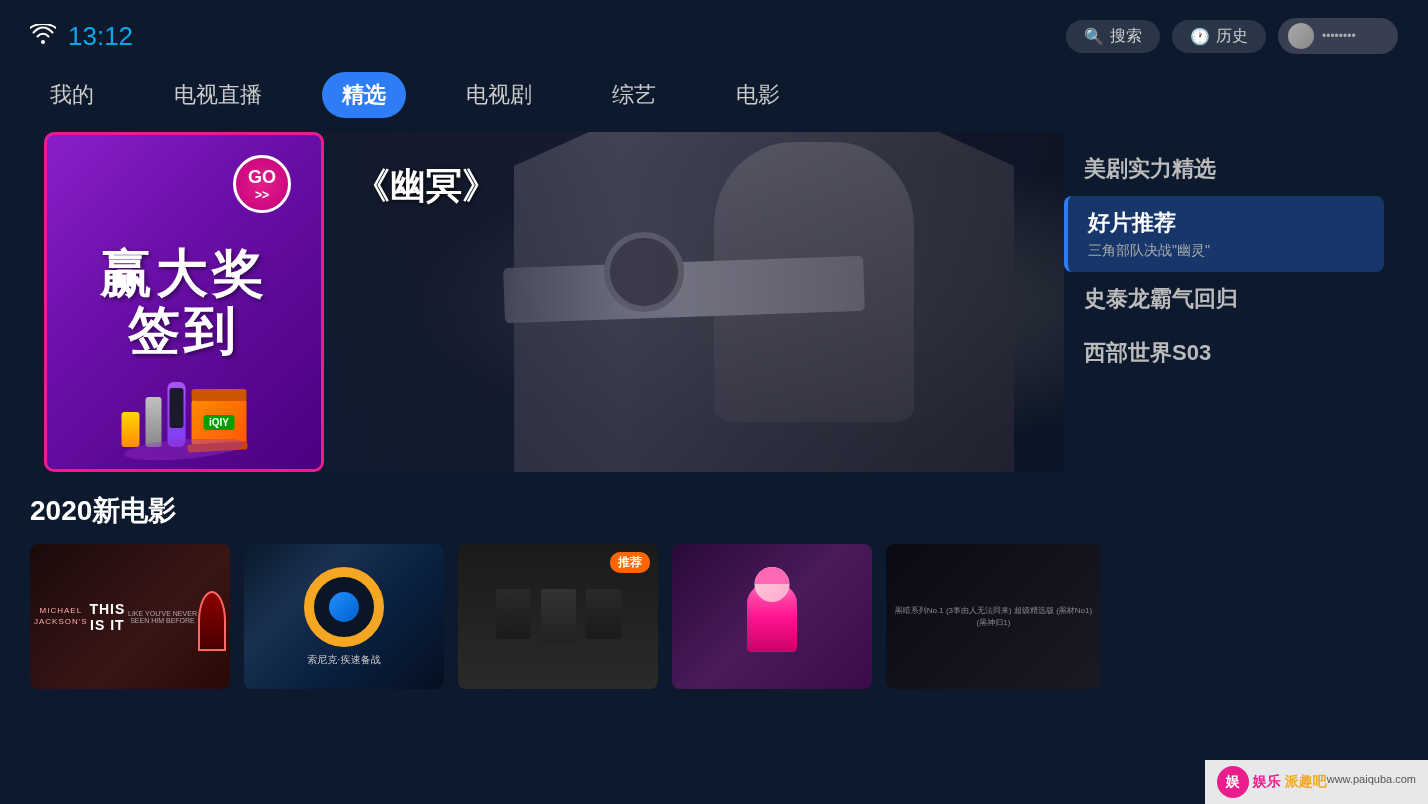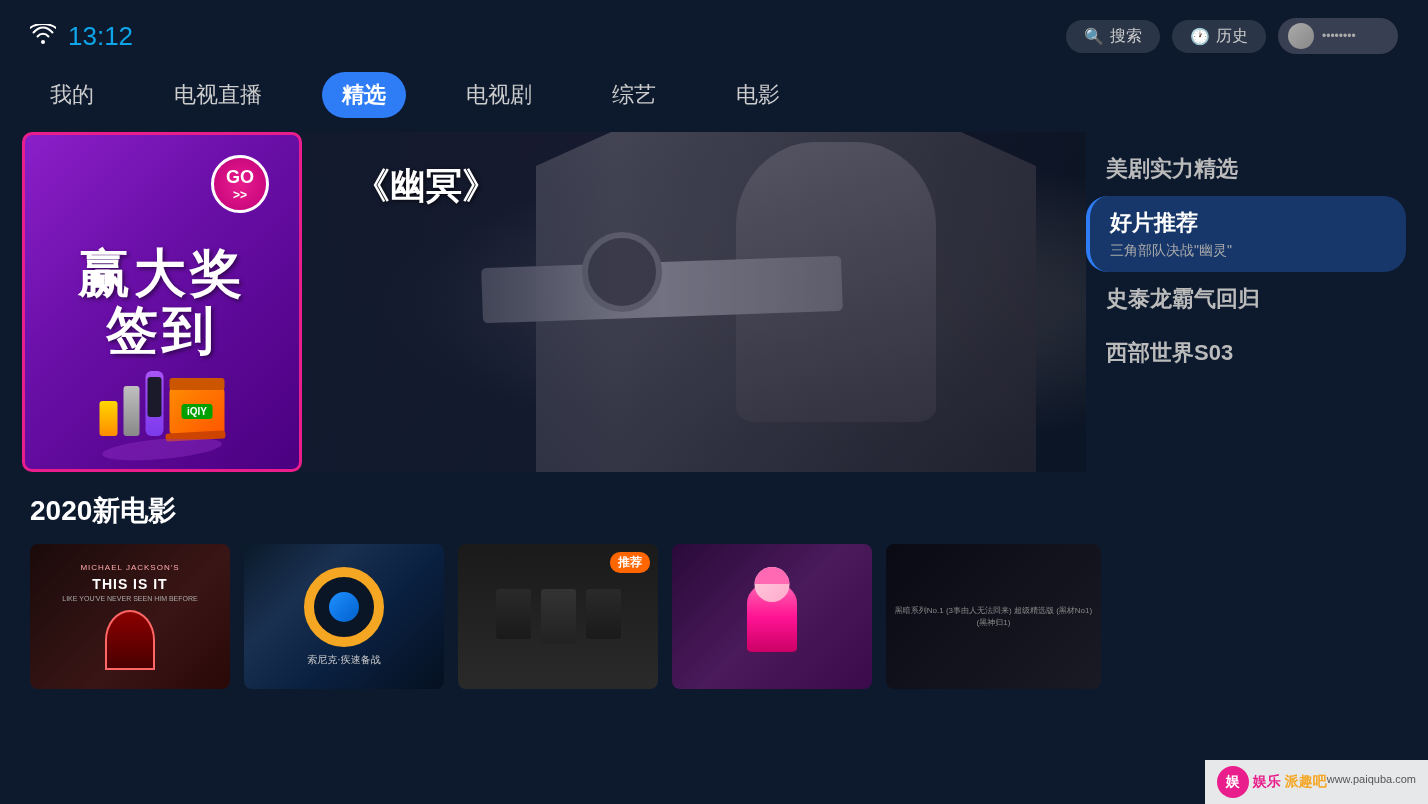--- a/index.html
+++ b/index.html
@@ -76,21 +76,21 @@
     .nav-item.active {
       background: #2e7cf6;
       color: #fff;
       font-weight: 600;
     }
 
     
     .main-content {
       display: flex;
       gap: 0;
-      padding: 0 22px;
+      padding: 0 44px;
       height: 340px;
     }
 
     
     .banner-left {
       width: 280px;
       min-width: 280px;
       height: 340px;
       border: 3px solid #e91e8c;
       border-radius: 10px;
@@ -161,21 +161,20 @@
       padding: 10px 0;
     }
     .side-item {
       padding: 12px 20px;
       border-radius: 8px;
       cursor: pointer;
     }
     .side-item.highlighted {
       background: rgba(46, 124, 246, 0.3);
       border-left: 4px solid #2e7cf6;
-      border-radius: 22px;
     }
     .side-item-title {
       font-size: 22px;
       font-weight: 600;
       color: #fff;
     }
     .side-item-sub {
       font-size: 14px;
       color: #aaa;
       margin-top: 4px;
@@ -307,21 +306,21 @@
   <div class="banner-left">
     <div class="go-badge">
       <span>GO</span>
       <span class="go-badge-sub">&gt;&gt;</span>
     </div>
     <div class="banner-left-text">
       <div>赢大奖</div>
       <div>签到</div>
     </div>
 
-    <div style="position:absolute;bottom:33px;left:50%;transform:translateX(-50%);display:flex;flex-direction:column;gap:4px;">
+    <div style="position:absolute;bottom:22px;left:50%;transform:translateX(-50%);display:flex;flex-direction:column;gap:4px;">
       <div style="display:flex;gap:6px;align-items:flex-end;">
         <div style="width:18px;height:35px;background:linear-gradient(#ffd700,#ff8c00);border-radius:3px;"></div>
         <div style="width:16px;height:50px;background:linear-gradient(#c0c0c0,#888);border-radius:3px;"></div>
         <div style="width:18px;height:65px;background:linear-gradient(#a855f7,#7c3aed);border-radius:6px;position:relative;">
           <div style="position:absolute;top:6px;left:2px;right:2px;height:40px;background:#1a1a2a;border-radius:3px;"></div>
         </div>
         <div style="width:55px;height:50px;background:linear-gradient(135deg,#ff8c00,#ff5500);border-radius:6px;display:flex;align-items:center;justify-content:center;position:relative;">
           <div style="background:#00a000;border-radius:3px;padding:2px 5px;font-size:10px;font-weight:900;color:#fff;">iQIY</div>
           <div style="position:absolute;top:-8px;left:0;right:0;height:12px;background:#cc5500;border-radius:3px;"></div>
           <div style="position:absolute;left:-4px;bottom:-4px;width:60px;height:8px;background:#cc4400;border-radius:3px;transform:rotate(-3deg);"></div>
@@ -337,21 +336,21 @@
   <div class="hero-image">
     <div class="hero-bg-gradient"></div>
 
     <div style="position:absolute;right:50px;top:0;bottom:0;width:500px;background:linear-gradient(to bottom right, #4a4a5a, #3a3a4a, #2a2a3a);clip-path:polygon(15% 0%,85% 0%,100% 10%,100% 100%,0% 100%,0% 10%);opacity:0.9;"></div>
 
     <div style="position:absolute;right:150px;top:10px;width:200px;height:280px;background:linear-gradient(to bottom,#5a5a6a,#4a4a5a,#3a3a4a);border-radius:40% 40% 10% 10% / 30% 30% 5% 5%;opacity:0.95;"></div>
 
     <div style="position:absolute;left:180px;top:130px;width:360px;height:55px;background:linear-gradient(to right,#5a5a6a,#7a7a8a,#6a6a7a);border-radius:5px;transform:rotate(-2deg);opacity:0.9;"></div>
     <div style="position:absolute;left:280px;top:100px;width:80px;height:80px;background:#3a3a4a;border-radius:50%;border:6px solid #5a5a6a;"></div>
     <div class="hero-dark-overlay"></div>
-    <div class="hero-title" style="z-index:2;margin-left:22px;">《幽冥》</div>
+    <div class="hero-title" style="z-index:2;">《幽冥》</div>
   </div>
 
   <div class="side-list">
     <div class="side-item">
       <div class="side-item-title">美剧实力精选</div>
     </div>
     <div class="side-item highlighted">
       <div class="side-item-title">好片推荐</div>
       <div class="side-item-sub">三角部队决战"幽灵"</div>
     </div>
@@ -362,21 +361,21 @@
       <div class="side-item-title">西部世界S03</div>
     </div>
   </div>
 </div>
 
 <div class="section-title">2020新电影</div>
 
 <div class="movies-row">
 
   <div class="movie-card movie-card-1">
-    <div class="movie-card-bg" style="flex-direction:column;padding:4px;">
+    <div class="movie-card-bg" style="padding:4px;">
       <div style="font-size:8px;color:#ffaaaa;text-align:center;letter-spacing:1px;line-height:1.3;">MICHAEL JACKSON'S</div>
       <div style="font-size:14px;font-weight:900;color:#fff;text-align:center;letter-spacing:1px;margin:3px 0;">THIS IS IT</div>
       <div style="font-size:7px;color:#aaa;text-align:center;">LIKE YOU'VE NEVER SEEN HIM BEFORE</div>
       <div style="margin-top:8px;width:50px;height:60px;background:linear-gradient(to bottom,#8b0000,#4a0000);border-radius:50% 50% 0 0;border:2px solid #ff6666;"></div>
     </div>
   </div>
 
   <div class="movie-card movie-card-2">
     <div class="movie-card-bg" style="flex-direction:column;align-items:center;gap:6px;">
       <div style="width:80px;height:80px;border:10px solid #f5a623;border-radius:50%;display:flex;align-items:center;justify-content:center;background:#0a1525;">

